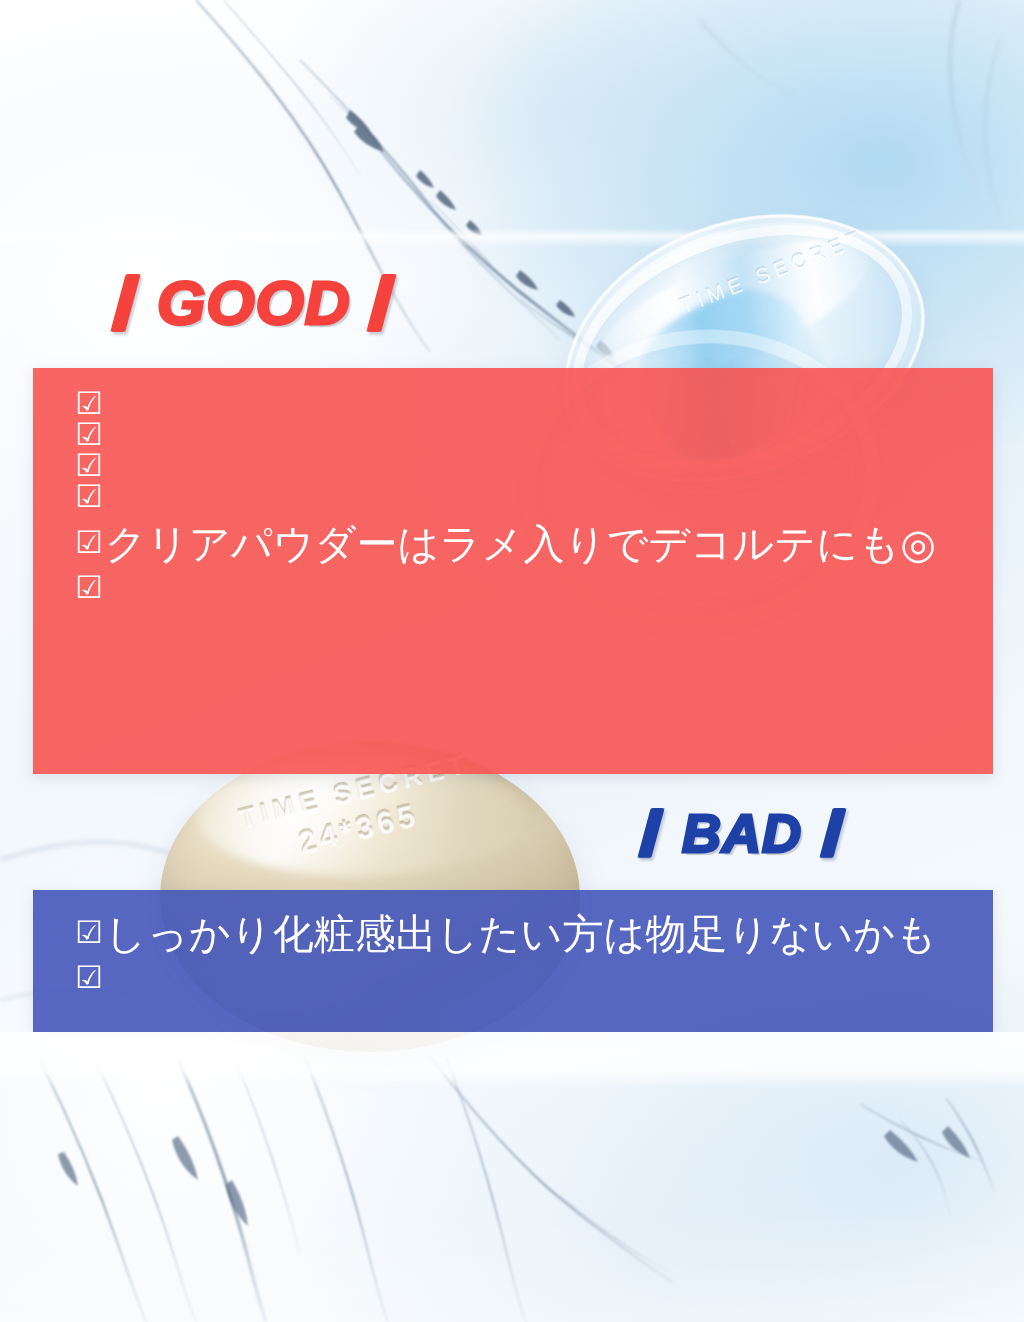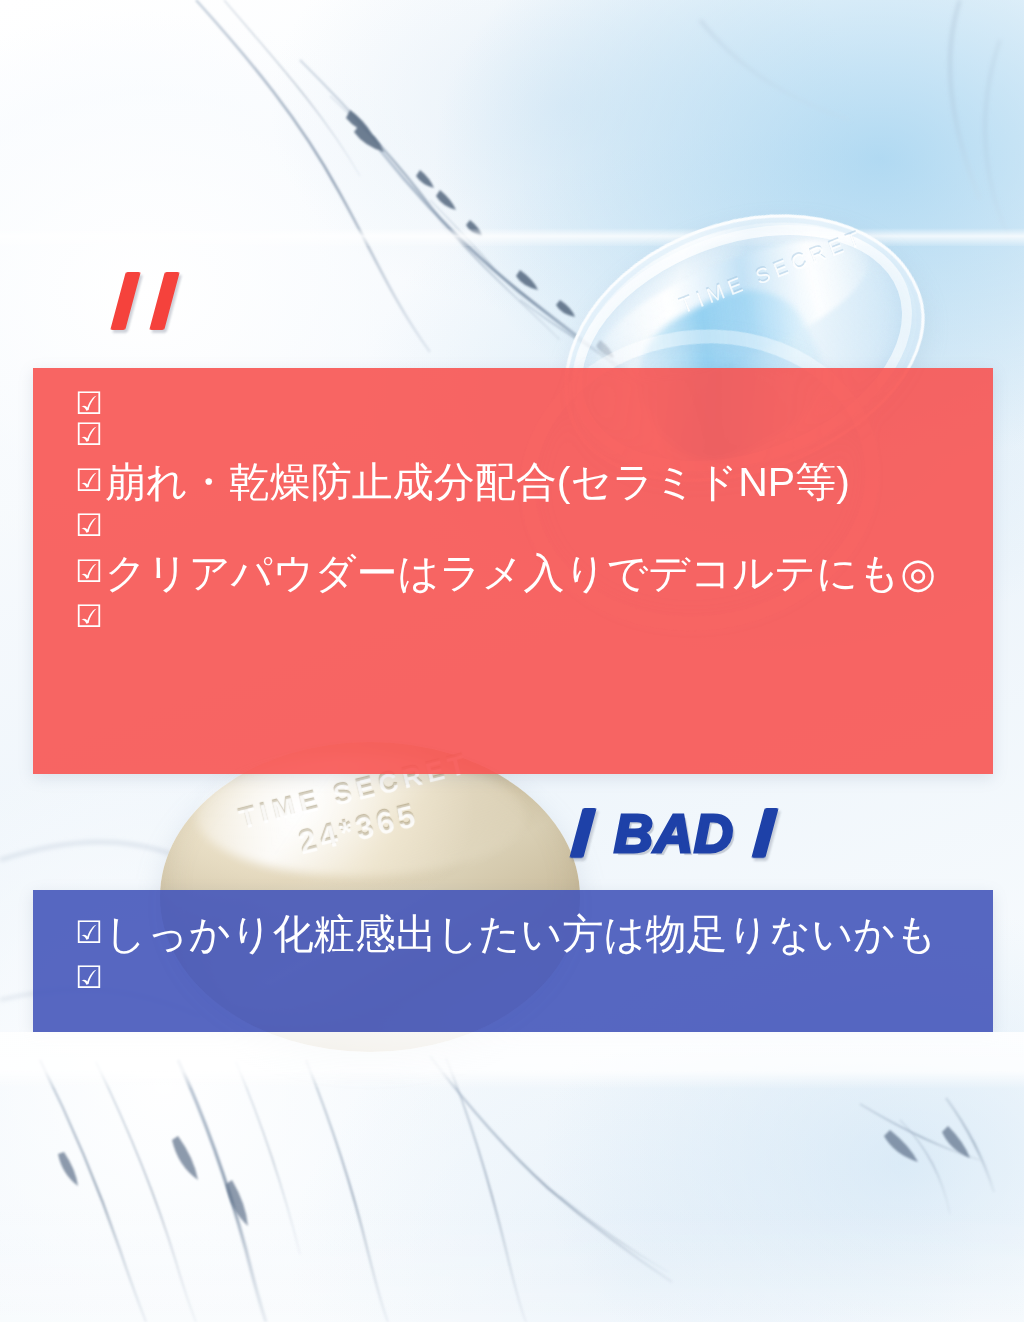--- a/index.html
+++ b/index.html
@@ -186,21 +186,21 @@
   .heading .word {
     font-size: 62px;
     line-height: 62px;
     -webkit-text-stroke: 3px currentColor;
     text-shadow: 3px 3px 1px rgba(120,130,150,0.38);
   }
 
   #heading-good { left: 118px; top: 272px; color: #F5423C; }
   #heading-good .slash { background: #F5423C; }
 
-  #heading-bad { left: 576px; top: 806px; color: #1E41A8; }
+  #heading-bad { left: 644px; top: 806px; color: #1E41A8; }
   #heading-bad .slash { background: #1E41A8; }
   #heading-bad .word { font-size: 54px; line-height: 54px; }
   #heading-bad .slash { height: 50px; width: 14px; }
 
   
   .band {
     position: absolute;
     padding: 22px 0 22px 42px;
     box-shadow: 0 4px 14px rgba(110,130,155,0.18);
   }
@@ -340,34 +340,34 @@
     <div class="compact"></div>
     <div class="compact-sheen"></div>
     <div class="compact-text">
       <span class="l1">TIME SECRET</span>
       <span class="l2">24*365</span>
     </div>
   </div>
 
   <div class="heading" id="heading-good">
     <span class="slash left"></span>
+    <span class="word">GOOD</span>
     <span class="slash right"></span>
   </div>
 
   <div class="band" id="band-good">
     <ul>
       <li>
         <span class="cbx">☑</span>
       </li>
       <li>
         <span class="cbx">☑</span>
       </li>
       <li>
         <span class="cbx">☑</span>
-        <span>崩れ・乾燥防止成分配合(セラミドNP等)</span>
       </li>
       <li>
         <span class="cbx">☑</span>
       </li>
       <li>
         <span class="cbx">☑</span>
         <span>クリアパウダーはラメ入りでデコルテにも◎</span>
       </li>
       <li>
         <span class="cbx">☑</span>

